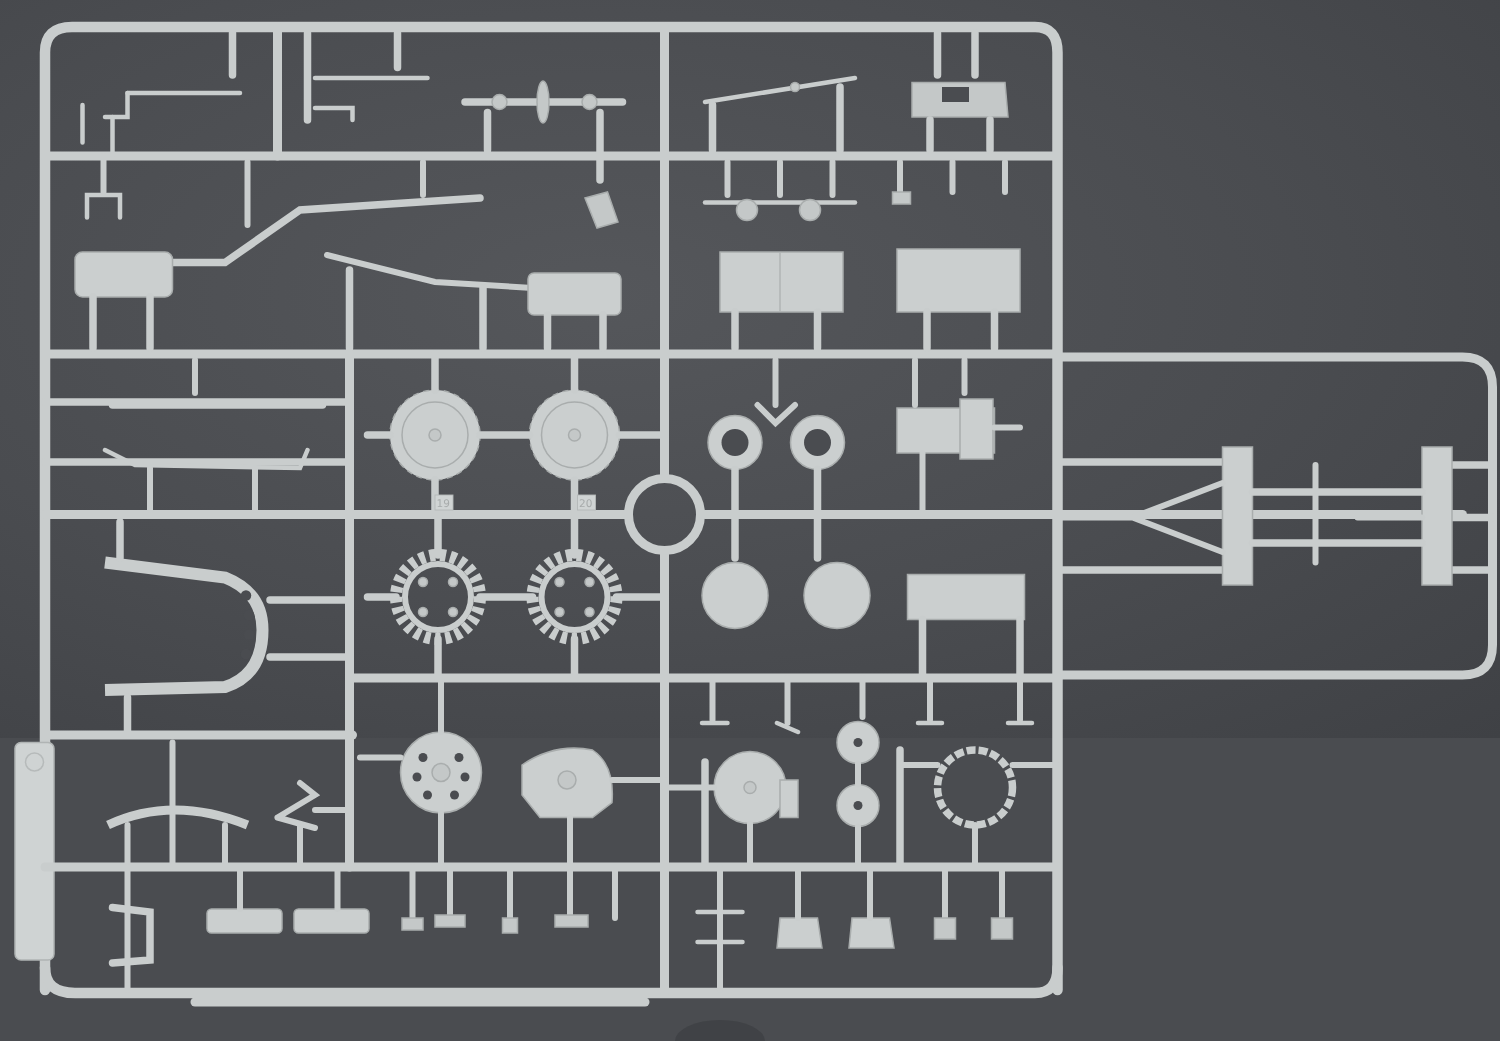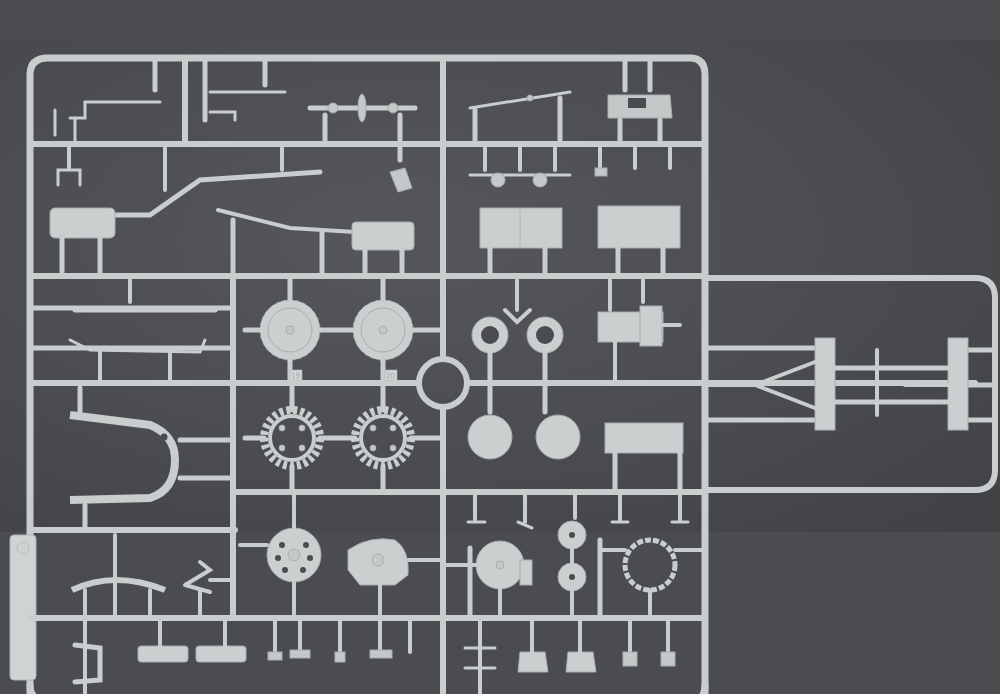--- a/index.html
+++ b/index.html
@@ -1,17 +1,17 @@
 <!DOCTYPE html>
 <html><head>
 <meta charset="utf-8">
 <style>
   html, body { margin:0; padding:0; }
   body { width:1000px; height:694px; overflow:hidden; background:#4a4c50; font-family:"DejaVu Sans", sans-serif; }
-  .photo { position:relative; width:1000px; height:492px; background: radial-gradient(ellipse at 40% 40%, #55575b 0%, #4a4c50 55%, #3f4145 100%); margin-top: 40px; }
+  .photo { position:relative; width:1000px; height:492px; background: radial-gradient(ellipse at 40% 40%, #55575b 0%, #4a4c50 55%, #3f4145 100%); }
   svg { position:absolute; left:0; top:0; }
   .r { fill:none; stroke:#c9cdcd; stroke-linecap:round; }
   .p { fill:#c4c8c8; stroke:#a9adad; stroke-width:1; }
   .pl { fill:#cbcfcf; stroke:#a9adad; stroke-width:1; }
   .tag { fill:#d0d4d4; stroke:#b4b8b8; stroke-width:0.6; }
   .tagtxt { font-family:"DejaVu Sans", sans-serif; font-size:7px; fill:#a7abab; }
   .hole { fill:#4a4c50; }
   .sh { fill:#2f3134; opacity:0.35; }
 </style>
 </head>

